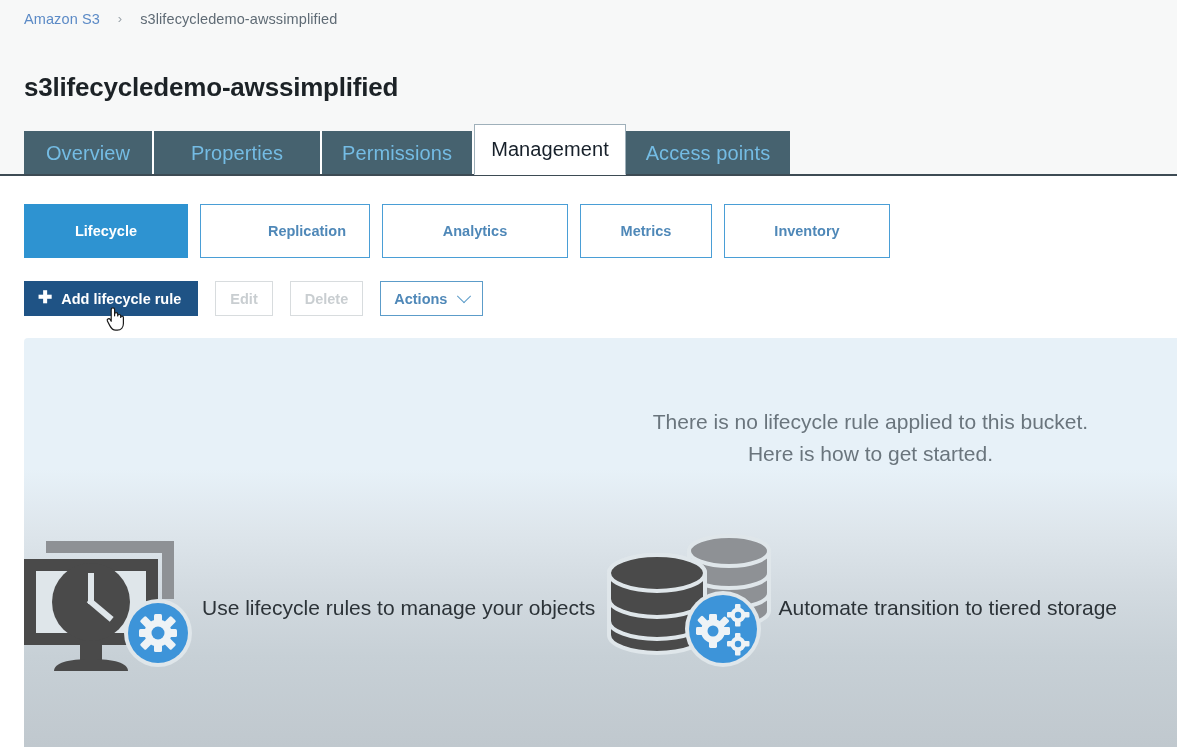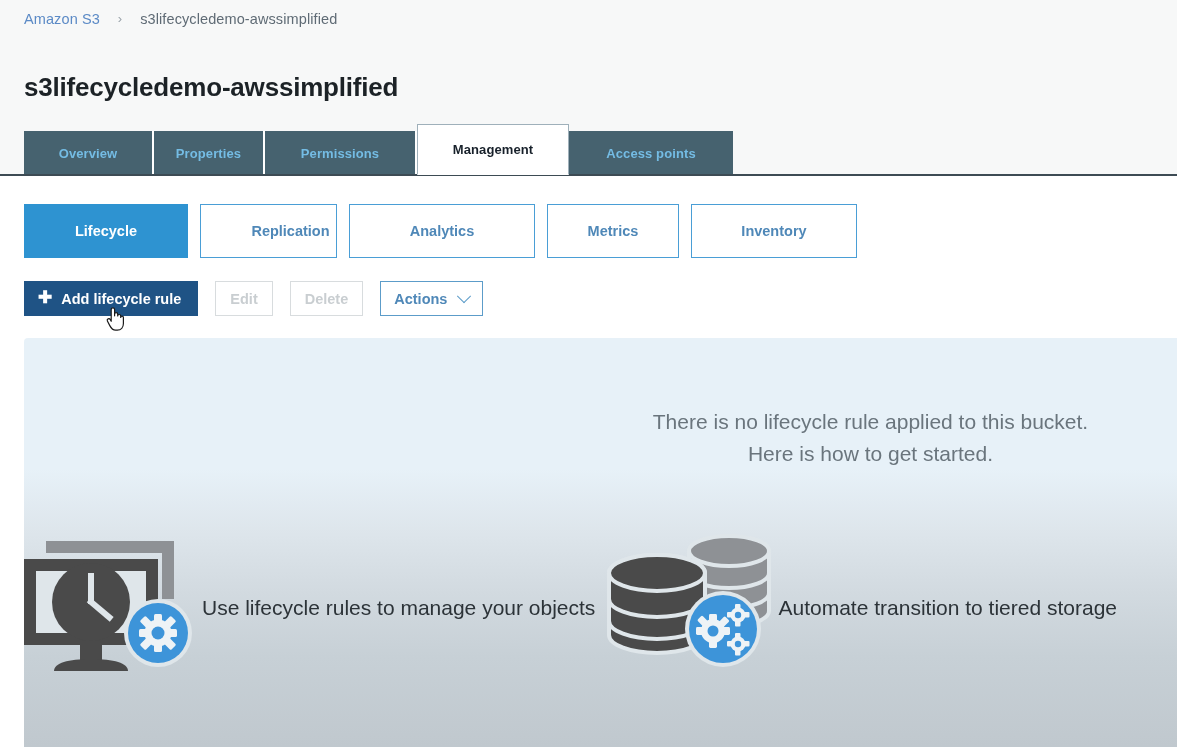--- a/index.html
+++ b/index.html
@@ -64,22 +64,22 @@
     left: 24px;
     top: 128px;
     height: 47px;
     display: flex;
     align-items: flex-end;
   }
   .tab {
     height: 44px;
     background: #46626f;
     color: #74bce4;
-    font-size: 13px;
-    font-weight: 700;
+    font-size: 20px;
+    font-weight: 400;
     display: flex;
     align-items: center;
     justify-content: center;
     box-sizing: border-box;
     border-right: 2px solid #ffffff;
     cursor: pointer;
     letter-spacing: .1px;
   }
   .tab:last-child { border-right: none; }
   .tab.active {
@@ -265,31 +265,31 @@
   <div id="breadcrumb">
     <span class="crumb-link">Amazon S3</span>
     <span class="crumb-sep">›</span>
     <span class="crumb-current">s3lifecycledemo-awssimplified</span>
   </div>
 
   <div id="page-title">s3lifecycledemo-awssimplified</div>
 
   <div id="tabstrip">
       <div class="tab" style="width: 130px;">Overview</div>
-      <div class="tab" style="width: 111px; margin-top: 36px;">Properties</div>
+      <div class="tab" style="width: 168px; margin-top: 36px;">Properties</div>
       <div class="tab" style="width: 152px;">Permissions</div>
       <div class="tab active" style="width: 152px;">Management</div>
       <div class="tab" style="width: 164px;">Access points</div>
     </div>
 </div>
 <div id="tab-rule"></div>
 
 <div id="subtabs">
     <div class="subtab active" style="width: 164px;">Lifecycle</div>
-    <div class="subtab" style="width: 137px; padding-left: 44px;">Replication</div>
+    <div class="subtab" style="width: 170px; padding-left: 44px;">Replication</div>
     <div class="subtab" style="width: 186px;">Analytics</div>
     <div class="subtab" style="width: 132px;">Metrics</div>
     <div class="subtab" style="width: 166px; text-align: center;">Inventory</div>
   </div>
 
 <div id="actionbar">
 
   <div class="btn btn-primary">
     <span class="plus">✚</span>
     <span>Add lifecycle rule</span>

